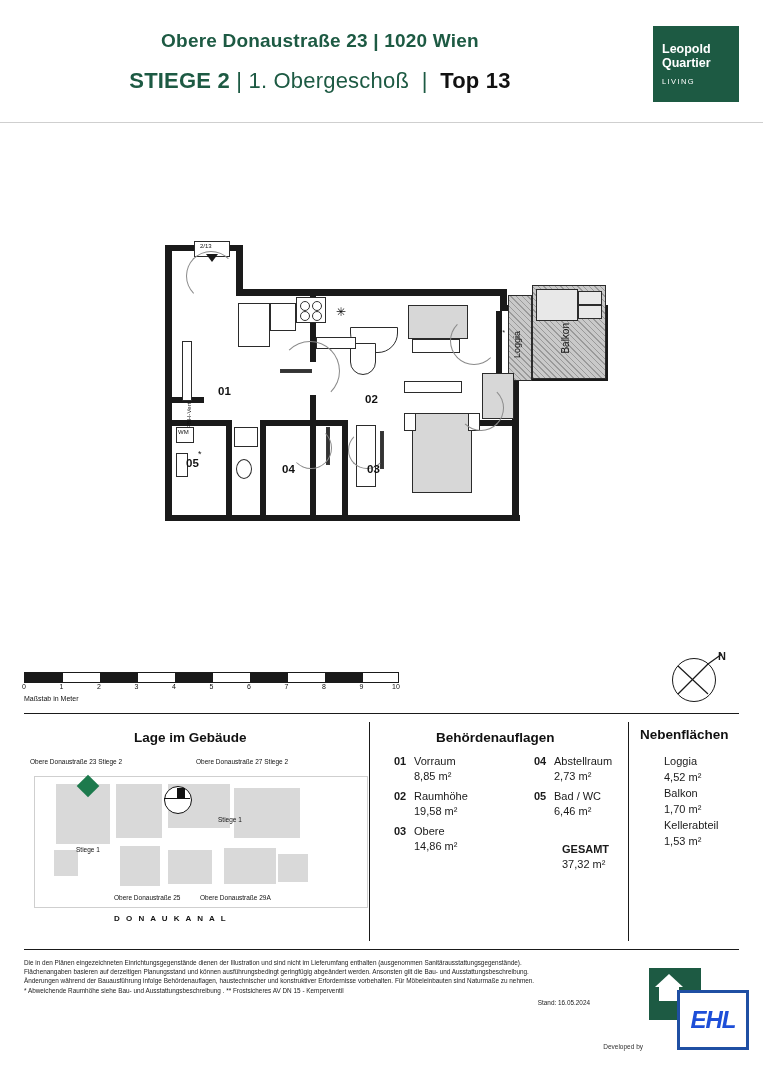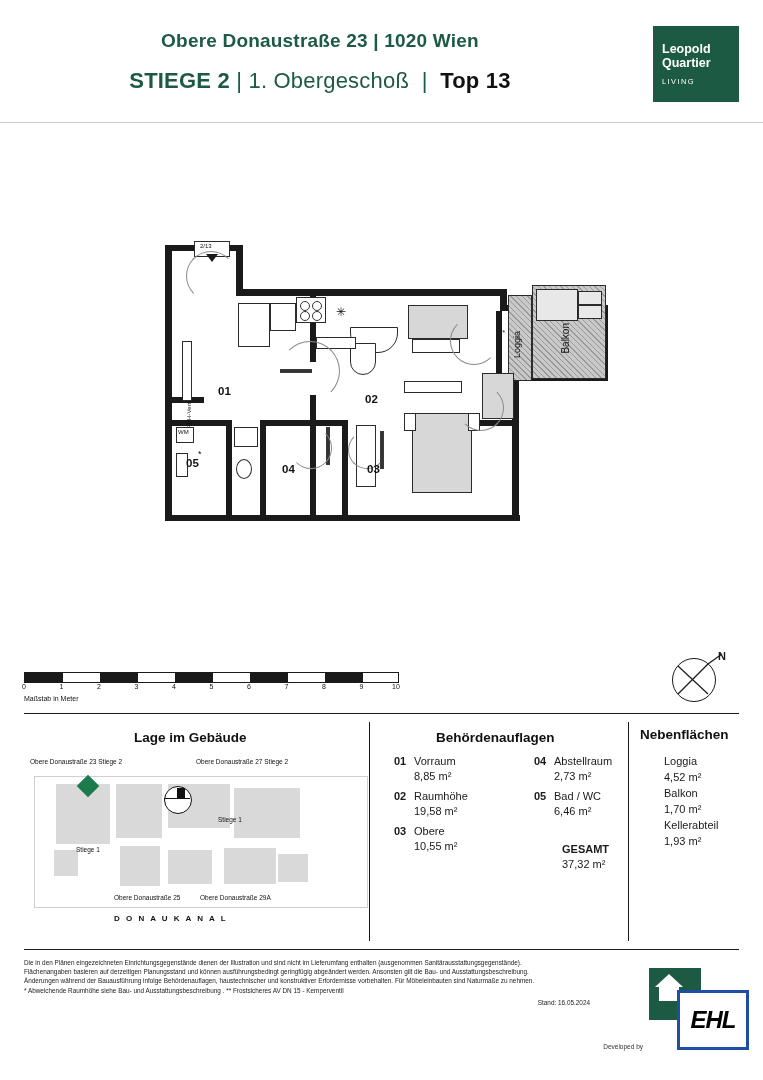--- a/index.html
+++ b/index.html
@@ -91,21 +91,21 @@
 
   .neben{position:absolute;left:640px;top:40px;font-size:11px;line-height:15px;}
   .neben div{margin-bottom:1px;}
 
   
   .footer{position:absolute;left:24px;top:958px;width:590px;font-size:6.4px;line-height:9.2px;color:#222;}
   .footer .stand{text-align:right;width:566px;margin-top:3px;}
   .ehl{position:absolute;right:18px;top:968px;width:96px;height:78px;}
   .ehl .green{position:absolute;left:0;top:0;width:52px;height:52px;background:#1d5a43;}
   .ehl .ehlbox{position:absolute;left:28px;top:22px;width:66px;height:54px;border:3px solid #1f4fa3;background:#fff;display:flex;align-items:center;justify-content:center;}
-  .ehl .ehltext{color:#000000;font-weight:bold;font-size:24px;letter-spacing:-1px;font-style:italic;}
+  .ehl .ehltext{color:#1d4ed8;font-weight:bold;font-size:24px;letter-spacing:-1px;font-style:italic;}
   .ehl .house{position:absolute;left:6px;top:6px;width:0;height:0;border-left:14px solid transparent;border-right:14px solid transparent;border-bottom:13px solid #ffffff;}
   .ehl .hbody{position:absolute;left:10px;top:19px;width:20px;height:14px;background:#ffffff;}
   .devby{position:absolute;right:120px;top:1043px;font-size:6.5px;color:#333;}
 </style>
 </head>
 <body>
 
 <div class="header">
   <div class="header-address">Obere Donaustraße 23 | 1020 Wien</div>
   <div class="header-line2">
@@ -285,21 +285,21 @@
       <div class="arow">
         <span class="num">01</span><span>Vorraum</span>
         <span class="val">8,85 m²</span>
       </div>
       <div class="arow">
         <span class="num">02</span><span>Raumhöhe</span>
         <span class="val">19,58 m²</span>
       </div>
       <div class="arow">
         <span class="num">03</span><span>Obere</span>
-        <span class="val">10,55 m²</span>
+        <span class="val">14,86 m²</span>
       </div>
     </div>
     <div class="acol" style="left:140px;">
       <div class="arow">
         <span class="num">04</span><span>Abstellraum</span>
         <span class="val">2,73 m²</span>
       </div>
       <div class="arow">
         <span class="num">05</span><span>Bad / WC</span>
         <span class="val">6,46 m²</span>
@@ -310,21 +310,21 @@
       <div>37,32 m²</div>
     </div>
   </div>
 
   <div class="neben">
     <div>Loggia</div>
     <div>4,52 m²</div>
     <div>Balkon</div>
     <div>1,70 m²</div>
     <div>Kellerabteil</div>
-    <div>1,93 m²</div>
+    <div>1,53 m²</div>
   </div>
 </div>
 
 <div class="footer">
   <div>Die in den Plänen eingezeichneten Einrichtungsgegenstände dienen der Illustration und sind nicht im Lieferumfang enthalten (ausgenommen Sanitärausstattungsgegenstände).</div>
   <div>Flächenangaben basieren auf derzeitigen Planungsstand und können ausführungsbedingt geringfügig abgeändert werden. Ansonsten gilt die Bau- und Ausstattungsbeschreibung.</div>
   <div>Änderungen während der Bauausführung infolge Behördenauflagen, haustechnischer und konstruktiver Erfordernisse vorbehalten. Für Möbeleinbauten sind Naturmaße zu nehmen.</div>
   <div>* Abweichende Raumhöhe siehe Bau- und Ausstattungsbeschreibung . ** Frostsicheres AV DN 15 - Kemperventil</div>
   <div class="stand">Stand: 16.05.2024</div>
 </div>

